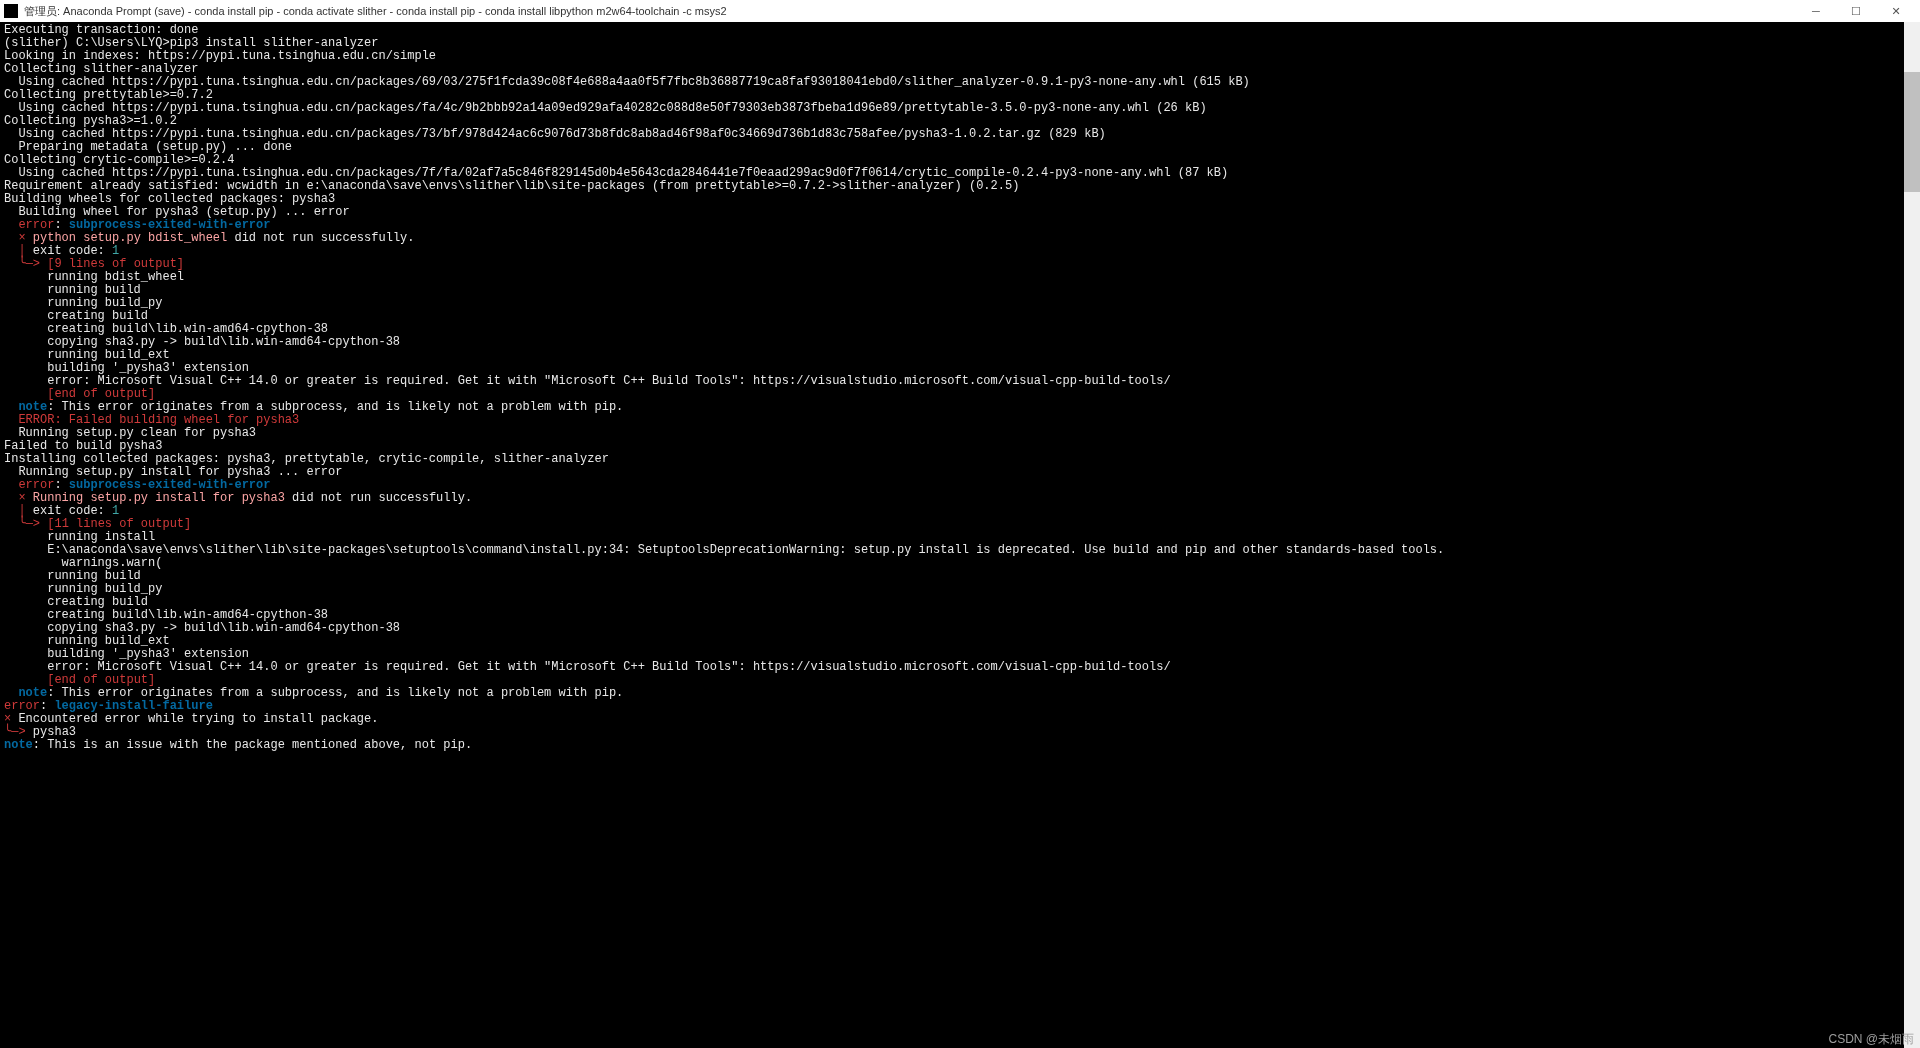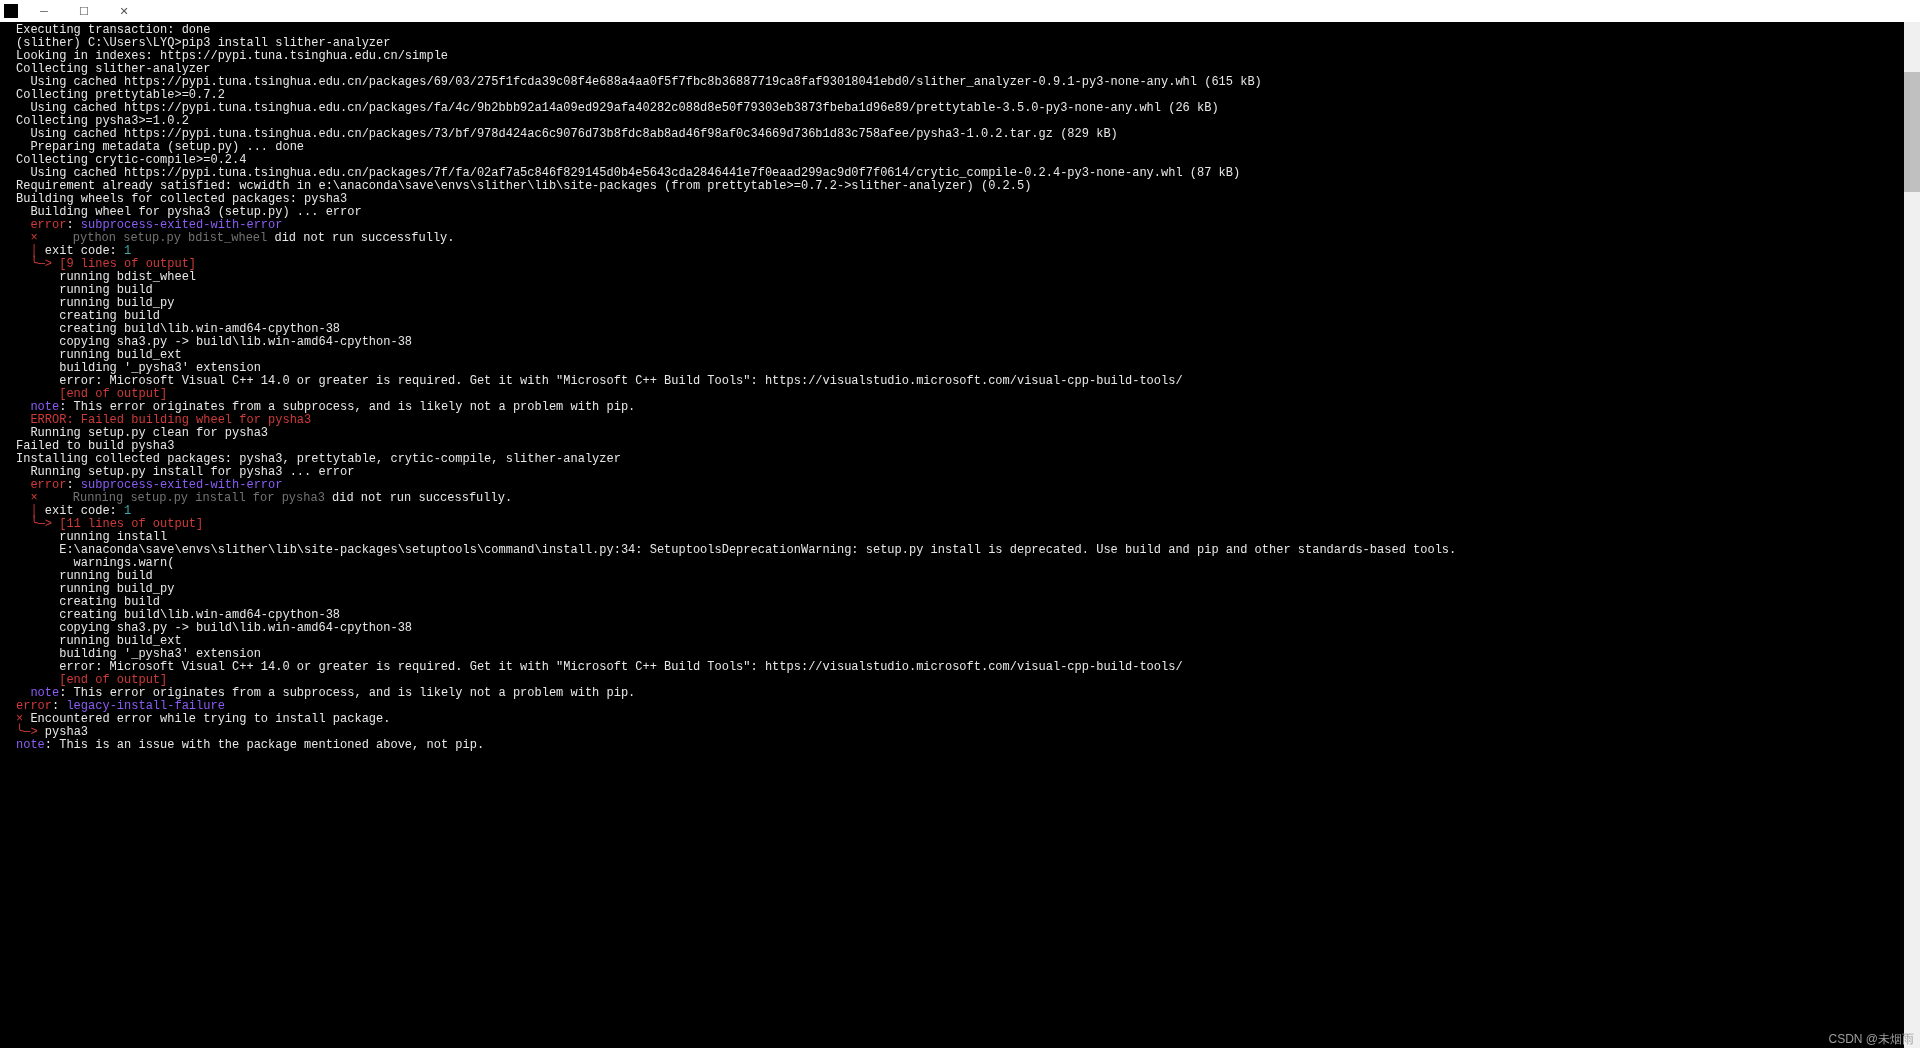--- a/index.html
+++ b/index.html
@@ -35,33 +35,33 @@
       width: 40px;
       height: 22px;
       display: flex;
       align-items: center;
       justify-content: center;
       cursor: pointer;
       color: #555;
     }
     .terminal {
       background: #000;
-      padding: 2px 16px;
+      padding: 2px 4px;
       line-height: 13px;
       white-space: pre;
       height: calc(100% - 22px);
       overflow: hidden;
       position: relative;
     }
     .ln { display: block; }
     .white { color: #e8e8e8; }
     .red { color: #d03a3a; margin-top: 20px; }
-    .green { color: #737373; margin-left: 28px; }
+    .green { color: #fca5a5; }
     .cyan { color: #3fa8a8; }
-    .magenta { color: #8b5cf6; }
+    .magenta { color: #0369a1; font-weight: bold; }
     .scrollbar {
       position: absolute;
       right: 0;
       top: 0;
       width: 16px;
       height: 100%;
       background: #f0f0f0;
     }
     .scrollbar-thumb {
       position: absolute;
@@ -79,20 +79,21 @@
       font-size: 12px;
       font-family: 'Segoe UI', sans-serif;
       margin-top: 23px;
     }
   </style>
 </head>
 <body>
 
 <div class="titlebar">
   <span class="titlebar-icon"></span>
+  <span class="titlebar-title">管理员: Anaconda Prompt (save) - conda  install pip - conda  activate slither - conda  install pip - conda  install libpython m2w64-toolchain -c msys2</span>
   <div class="win-controls">
     <div class="win-btn">─</div>
     <div class="win-btn">☐</div>
     <div class="win-btn">✕</div>
   </div>
 </div>
 
 <div class="terminal" id="term"><div class="ln"><span class="white">Executing transaction: done</span></div><div class="ln"><span class="white"></span></div><div class="ln"><span class="white">(slither) C:\Users\LYQ&gt;pip3 install slither-analyzer</span></div><div class="ln"><span class="white">Looking in indexes: https://pypi.tuna.tsinghua.edu.cn/simple</span></div><div class="ln"><span class="white">Collecting slither-analyzer</span></div><div class="ln"><span class="white">  Using cached https://pypi.tuna.tsinghua.edu.cn/packages/69/03/275f1fcda39c08f4e688a4aa0f5f7fbc8b36887719ca8faf93018041ebd0/slither_analyzer-0.9.1-py3-none-any.whl (615 kB)</span></div><div class="ln"><span class="white">Collecting prettytable&gt;=0.7.2</span></div><div class="ln"><span class="white">  Using cached https://pypi.tuna.tsinghua.edu.cn/packages/fa/4c/9b2bbb92a14a09ed929afa40282c088d8e50f79303eb3873fbeba1d96e89/prettytable-3.5.0-py3-none-any.whl (26 kB)</span></div><div class="ln"><span class="white">Collecting pysha3&gt;=1.0.2</span></div><div class="ln"><span class="white">  Using cached https://pypi.tuna.tsinghua.edu.cn/packages/73/bf/978d424ac6c9076d73b8fdc8ab8ad46f98af0c34669d736b1d83c758afee/pysha3-1.0.2.tar.gz (829 kB)</span></div><div class="ln"><span class="white">  Preparing metadata (setup.py) ... done</span></div><div class="ln"><span class="white">Collecting crytic-compile&gt;=0.2.4</span></div><div class="ln"><span class="white">  Using cached https://pypi.tuna.tsinghua.edu.cn/packages/7f/fa/02af7a5c846f829145d0b4e5643cda2846441e7f0eaad299ac9d0f7f0614/crytic_compile-0.2.4-py3-none-any.whl (87 kB)</span></div><div class="ln"><span class="white">Requirement already satisfied: wcwidth in e:\anaconda\save\envs\slither\lib\site-packages (from prettytable&gt;=0.7.2-&gt;slither-analyzer) (0.2.5)</span></div><div class="ln"><span class="white">Building wheels for collected packages: pysha3</span></div><div class="ln"><span class="white">  Building wheel for pysha3 (setup.py) ... error</span></div><div class="ln"><span class="white">  </span><span class="red">error</span><span class="white">: </span><span class="magenta">subprocess-exited-with-error</span></div><div class="ln"><span class="white"></span></div><div class="ln"><span class="white">  </span><span class="red">×</span><span class="white"> </span><span class="green">python setup.py bdist_wheel</span><span class="white"> did not run successfully.</span></div><div class="ln"><span class="white">  </span><span class="red">│</span><span class="white"> exit code: </span><span class="cyan">1</span></div><div class="ln"><span class="white">  </span><span class="red">╰─&gt;</span><span class="white"> </span><span class="red">[9 lines of output]</span></div><div class="ln"><span class="white">      running bdist_wheel</span></div><div class="ln"><span class="white">      running build</span></div><div class="ln"><span class="white">      running build_py</span></div><div class="ln"><span class="white">      creating build</span></div><div class="ln"><span class="white">      creating build\lib.win-amd64-cpython-38</span></div><div class="ln"><span class="white">      copying sha3.py -&gt; build\lib.win-amd64-cpython-38</span></div><div class="ln"><span class="white">      running build_ext</span></div><div class="ln"><span class="white">      building '_pysha3' extension</span></div><div class="ln"><span class="white">      error: Microsoft Visual C++ 14.0 or greater is required. Get it with "Microsoft C++ Build Tools": https://visualstudio.microsoft.com/visual-cpp-build-tools/</span></div><div class="ln"><span class="white">      </span><span class="red">[end of output]</span></div><div class="ln"><span class="white"></span></div><div class="ln"><span class="white">  </span><span class="magenta">note</span><span class="white">: This error originates from a subprocess, and is likely not a problem with pip.</span></div><div class="ln"><span class="white">  </span><span class="red">ERROR: Failed building wheel for pysha3</span></div><div class="ln"><span class="white">  Running setup.py clean for pysha3</span></div><div class="ln"><span class="white">Failed to build pysha3</span></div><div class="ln"><span class="white">Installing collected packages: pysha3, prettytable, crytic-compile, slither-analyzer</span></div><div class="ln"><span class="white">  Running setup.py install for pysha3 ... error</span></div><div class="ln"><span class="white">  </span><span class="red">error</span><span class="white">: </span><span class="magenta">subprocess-exited-with-error</span></div><div class="ln"><span class="white"></span></div><div class="ln"><span class="white">  </span><span class="red">×</span><span class="white"> </span><span class="green">Running setup.py install for pysha3</span><span class="white"> did not run successfully.</span></div><div class="ln"><span class="white">  </span><span class="red">│</span><span class="white"> exit code: </span><span class="cyan">1</span></div><div class="ln"><span class="white">  </span><span class="red">╰─&gt;</span><span class="white"> </span><span class="red">[11 lines of output]</span></div><div class="ln"><span class="white">      running install</span></div><div class="ln"><span class="white">      E:\anaconda\save\envs\slither\lib\site-packages\setuptools\command\install.py:34: SetuptoolsDeprecationWarning: setup.py install is deprecated. Use build and pip and other standards-based tools.</span></div><div class="ln"><span class="white">        warnings.warn(</span></div><div class="ln"><span class="white">      running build</span></div><div class="ln"><span class="white">      running build_py</span></div><div class="ln"><span class="white">      creating build</span></div><div class="ln"><span class="white">      creating build\lib.win-amd64-cpython-38</span></div><div class="ln"><span class="white">      copying sha3.py -&gt; build\lib.win-amd64-cpython-38</span></div><div class="ln"><span class="white">      running build_ext</span></div><div class="ln"><span class="white">      building '_pysha3' extension</span></div><div class="ln"><span class="white">      error: Microsoft Visual C++ 14.0 or greater is required. Get it with "Microsoft C++ Build Tools": https://visualstudio.microsoft.com/visual-cpp-build-tools/</span></div><div class="ln"><span class="white">      </span><span class="red">[end of output]</span></div><div class="ln"><span class="white"></span></div><div class="ln"><span class="white">  </span><span class="magenta">note</span><span class="white">: This error originates from a subprocess, and is likely not a problem with pip.</span></div><div class="ln"><span class="red">error</span><span class="white">: </span><span class="magenta">legacy-install-failure</span></div><div class="ln"><span class="white"></span></div><div class="ln"><span class="red">×</span><span class="white"> Encountered error while trying to install package.</span></div><div class="ln"><span class="red">╰─&gt;</span><span class="white"> pysha3</span></div><div class="ln"><span class="white"></span></div><div class="ln"><span class="magenta">note</span><span class="white">: This is an issue with the package mentioned above, not pip.</span></div>
   <div class="scrollbar">
     <div class="scrollbar-thumb"></div>

